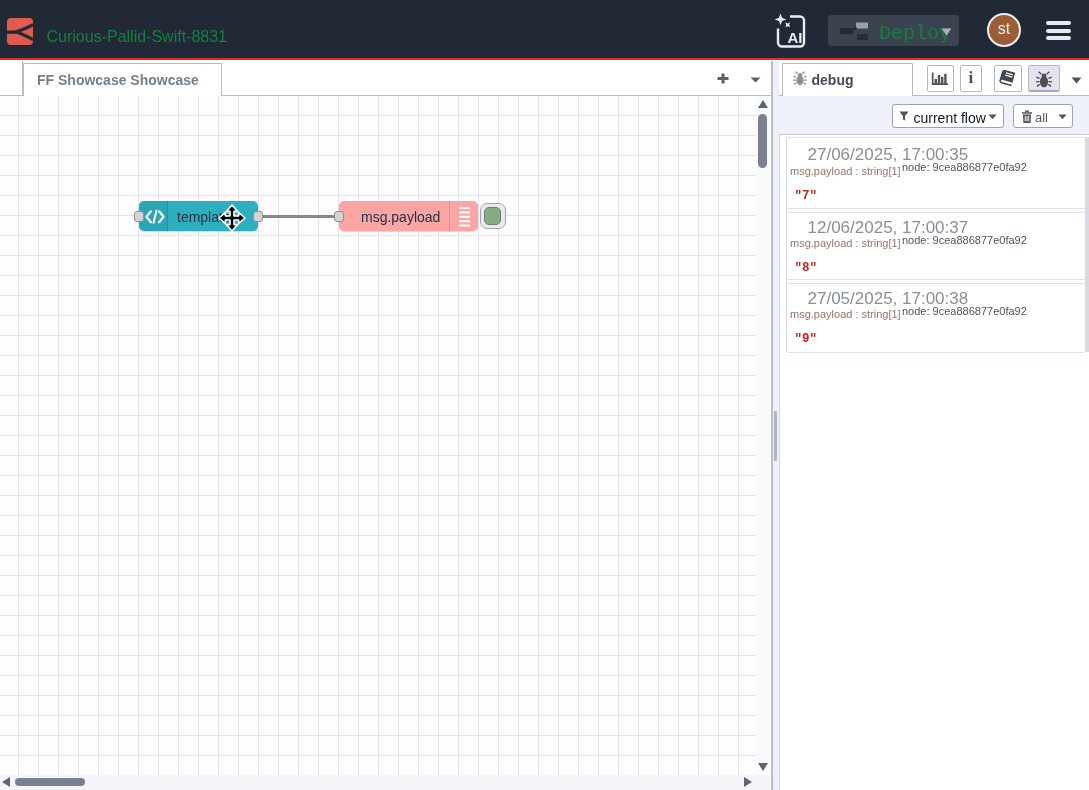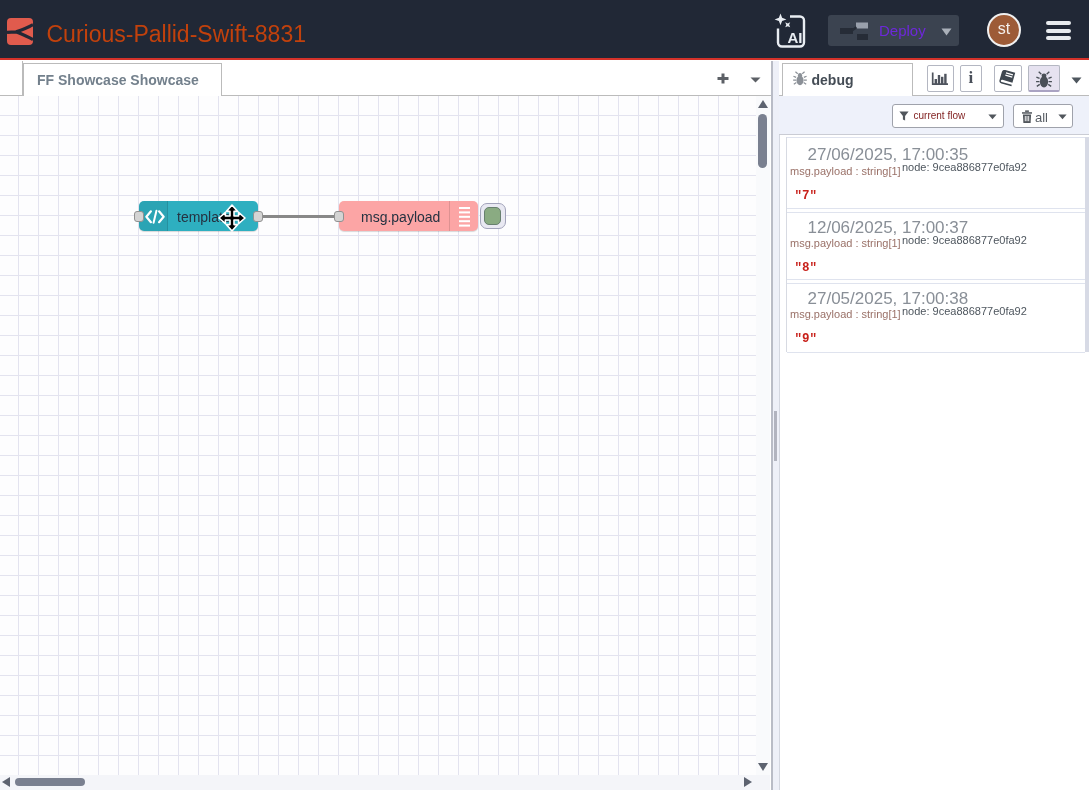--- a/index.html
+++ b/index.html
@@ -3,21 +3,21 @@
 <meta charset="utf-8">
 <style>
   * { margin:0; padding:0; box-sizing:border-box; }
   html,body { width:1089px; height:790px; overflow:hidden; }
   body { position:relative; font-family:"Liberation Sans", sans-serif; background:#fff; }
   .abs { position:absolute; }
 
   
   #header { position:absolute; left:0; top:0; width:1089px; height:57.5px; background:#212836; }
   #redline { position:absolute; left:0; top:57.6px; width:1089px; height:2.6px; background:#d5322a; }
-  #title { position:absolute; left:46.5px; top:21px; color:#c2410c; font-size:23px; }
+  #title { position:absolute; left:46.5px; top:28px; color:#15803d; font-size:16px; }
 
   
   #tabbar { position:absolute; left:0; top:61px; width:779px; height:35px; background:#fff; border-bottom:1px solid #bbbbbb; }
   #tabstub { position:absolute; left:0; top:61px; width:23px; height:34px; background:#fff; border-right:1px solid #bbbbbb; }
   #tab1 { position:absolute; left:23px; top:63px; width:199px; height:33px; background:#fff;
           border:1px solid #bbbbbb; border-bottom:none; z-index:3; }
   #tab1 span { position:absolute; left:13px; top:8px; font-size:14px; font-weight:bold; color:#73808c; }
 
   
   #canvas { position:absolute; left:0; top:96px; width:756px; height:679px; overflow:hidden;
@@ -86,21 +86,21 @@
   <text x="14.5" y="30.5" font-family="Liberation Sans, sans-serif" font-size="15" font-weight="bold" fill="#e9edf2">AI</text>
 </svg>
 
 <div class="abs" style="left:828px; top:15px; width:131px; height:31px; background:#3b4350; border-radius:3px;"></div>
 <svg class="abs" style="left:838px; top:21px;" width="32" height="20" viewBox="0 0 32 20">
   <rect x="2" y="7" width="13" height="6" fill="#262c37"></rect>
   <rect x="18" y="1.5" width="12" height="6" fill="#99a0ac"></rect>
   <rect x="19" y="13" width="11" height="6" fill="#262c37"></rect>
   <path d="M13.5,9.8 L18.5,6.2" stroke="#262c37" stroke-width="2.4" fill="none"></path>
 </svg>
-<div class="abs" style="left:879px; top:22px; font-size:15px; color:#6d28d9;">Deploy</div>
+<div class="abs" style="left:879px; top:22px; font-size:20px; color:#15803d;font-family:Liberation Mono, monospace;">Deploy</div>
 <svg class="abs" style="left:941px; top:28px;" width="11" height="8" viewBox="0 0 11 8">
   <path d="M0.5,0.5 h10 l-5,7 z" fill="#aab0b9"></path>
 </svg>
 
 <div class="abs" style="left:987px; top:13px; width:34px; height:34px; border-radius:50%; background:#9d5b37; border:2.5px solid #f0f0f0;"></div>
 <div class="abs" style="left:987px; top:20px; width:34px; text-align:center; font-size:16px; color:#f4f0ed;">st</div>
 
 <div class="abs" style="left:1046px; top:21px; width:25px; height:4px; background:#e8ebee; border-radius:2px;"></div>
 <div class="abs" style="left:1046px; top:29px; width:25px; height:4px; background:#e8ebee; border-radius:2px;"></div>
 <div class="abs" style="left:1046px; top:36px; width:25px; height:4px; background:#e8ebee; border-radius:2px;"></div>
@@ -226,21 +226,21 @@
   <path d="M0.5,0.5 h10 l-5,6 z" fill="#4e565e"></path>
 </svg>
 
 <div id="sb-toolbar"></div>
 <div class="ddbtn" id="dd-flow" style="left:892px; top:104px; width:112px;"></div>
 <div class="ddbtn" id="dd-all" style="left:1013px; top:104px; width:60px;"></div>
 
 <svg class="abs" style="left:898.5px; top:111px;" width="10" height="10" viewBox="0 0 10 10">
   <path d="M0.4,0.4 H9.6 L6.1,4.9 V9.6 L3.9,8.4 V4.9 Z" fill="#51565c"></path>
 </svg>
-<div class="abs" style="left:913.5px; top:109.5px; font-size:10px; color:#7f1d1d;">current flow</div>
+<div class="abs" style="left:913.5px; top:109.5px; font-size:14px; color:#0f172a;">current flow</div>
 <svg class="abs" style="left:987.5px; top:114px;" width="9" height="5.5" viewBox="0 0 9 5.5">
   <path d="M0.4,0.4 h8.2 l-4.1,4.8 z" fill="#51565c"></path>
 </svg>
 
 <svg class="abs" style="left:1022px; top:109.5px;" width="10" height="13" viewBox="0 0 10 13">
   <rect x="0" y="2.2" width="10" height="1.5" fill="#51565c"></rect>
   <rect x="3.1" y="0.4" width="3.8" height="1.5" fill="#51565c"></rect>
   <path d="M0.9,4.6 H9.1 L8.6,13 H1.4 Z" fill="#51565c"></path>
   <path d="M3.3,6 V11.2 M5,6 V11.2 M6.7,6 V11.2" stroke="#fff" stroke-width="0.9"></path>
 </svg>

